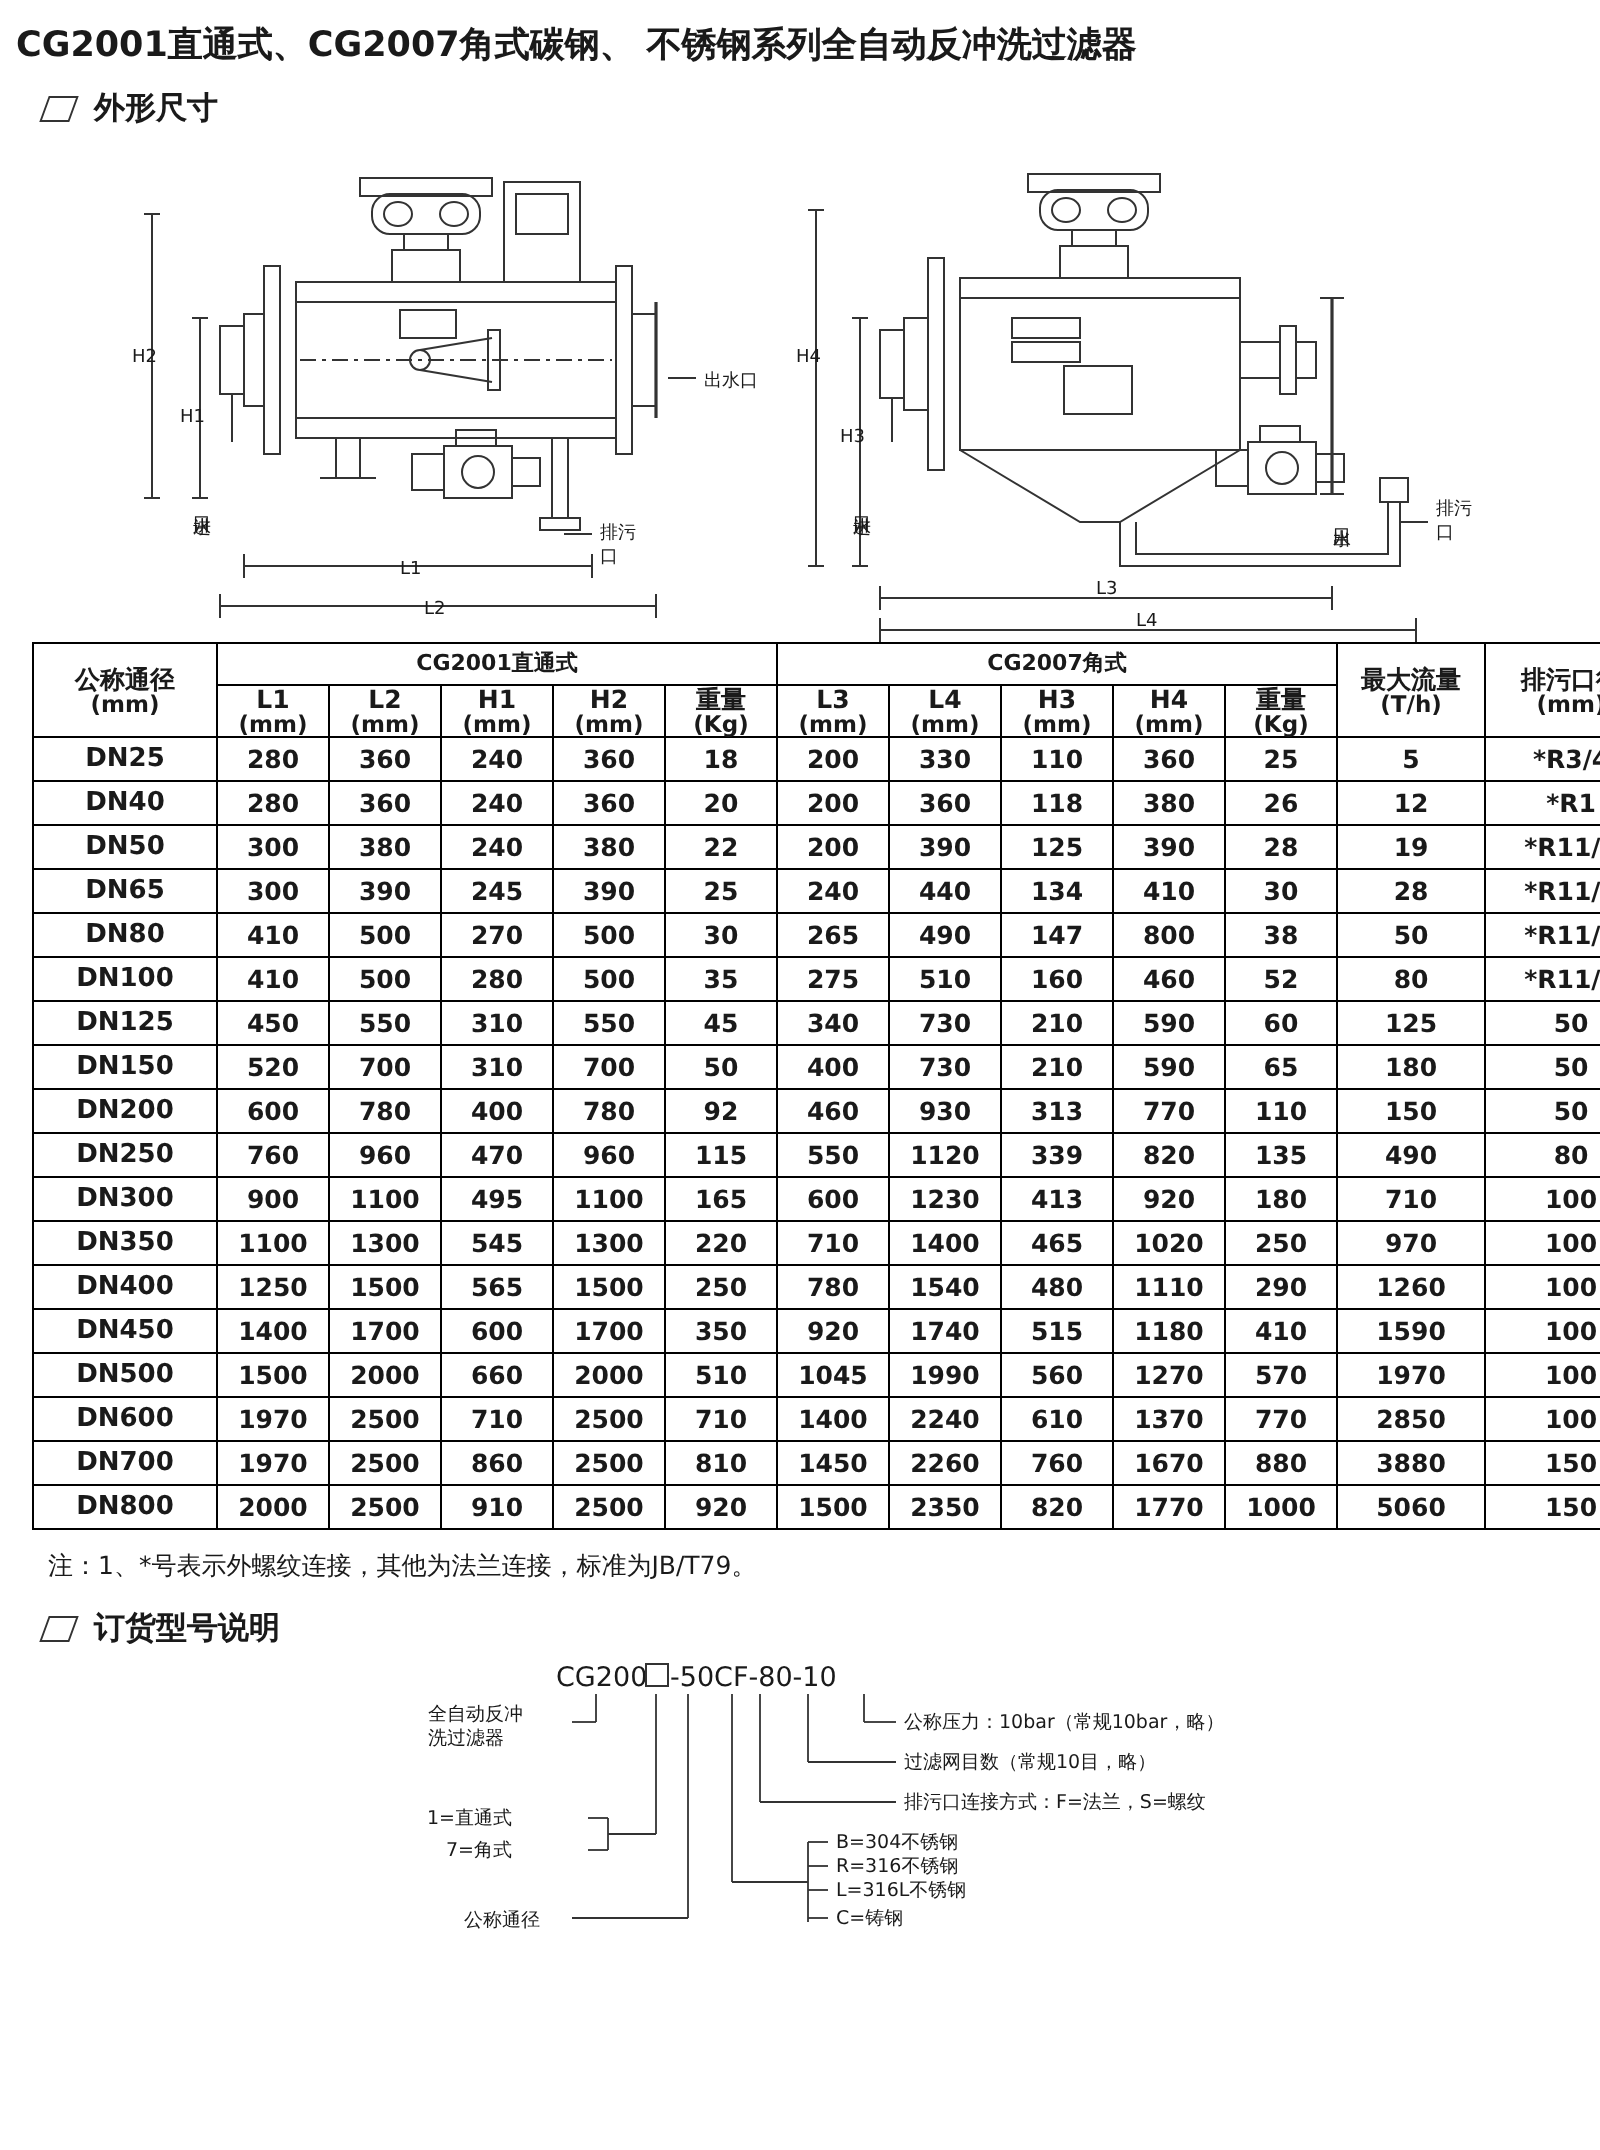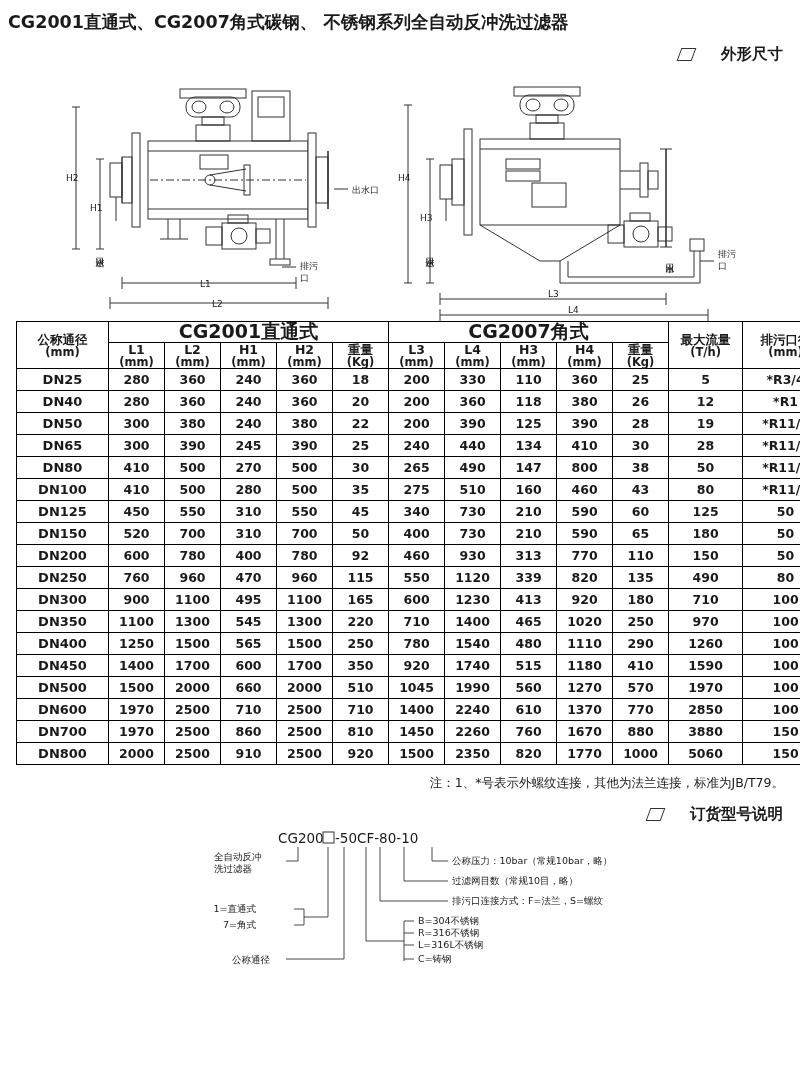--- a/index.html
+++ b/index.html
@@ -22,23 +22,22 @@
     letter-spacing: 0px;
     padding: 10px 6px 0 8px;
     white-space: nowrap;
     font-family: "DejaVu Sans", sans-serif;
   }
 
   
   .section-head {
     display: flex;
     align-items: center;
-    gap: 27px;
-    padding: 10px 17px 4px 22px;
-    justify-content: flex-end;
+    gap: 10px;
+    padding: 10px 0 4px 22px;
   }
   .sq-icon {
     width: 15px; height: 13px;
     border: 1.3px solid #333;
     transform: skewX(-20deg);
     flex: 0 0 auto;
   }
   .section-title { font-size: 15.5px; font-weight: bold; }
 
   
@@ -57,35 +56,35 @@
     border: 1px solid #000;
     text-align: center;
     font-weight: bold;
     padding: 0;
     height: 22px;
     line-height: 1.05;
     white-space: nowrap;
     font-family: "DejaVu Sans", sans-serif;
   }
   table.spec thead td { height: 21px; }
-  .hdr-group { font-size: 19px; }
+  .hdr-group { font-size: 11px; }
   .unit { font-size: 11.5px; font-weight: bold; }
   .col-dn { width: 92px; }
   .col-n { width: 56px; }
   .col-flow { width: 74px; }
   .col-drain { width: 86px; }
   td.dncell { font-size: 13px; }
 
   
   .notes {
     padding: 7px 16px 0 24px;
     font-size: 12.5px;
     line-height: 1.75;
   }
-  .notes div { white-space: nowrap; text-align: right; }
+  .notes div { white-space: nowrap; }
   .notes .n2 { padding-left: 24px; }
 
   
   .model { position: relative; height: 155px; padding-left: 36px; }
   .model svg { display: block; }
 </style>
 </head>
 <body>
 
 <div class="page">
@@ -411,21 +410,21 @@
             <td class="dncell">DN100</td>
             <td>410</td>
             <td>500</td>
             <td>280</td>
             <td>500</td>
             <td>35</td>
             <td>275</td>
             <td>510</td>
             <td>160</td>
             <td>460</td>
-            <td>43</td>
+            <td>52</td>
             <td>80</td>
             <td>*R11/4</td>
           </tr>
           <tr>
             <td class="dncell">DN125</td>
             <td>450</td>
             <td>550</td>
             <td>310</td>
             <td>550</td>
             <td>45</td>

